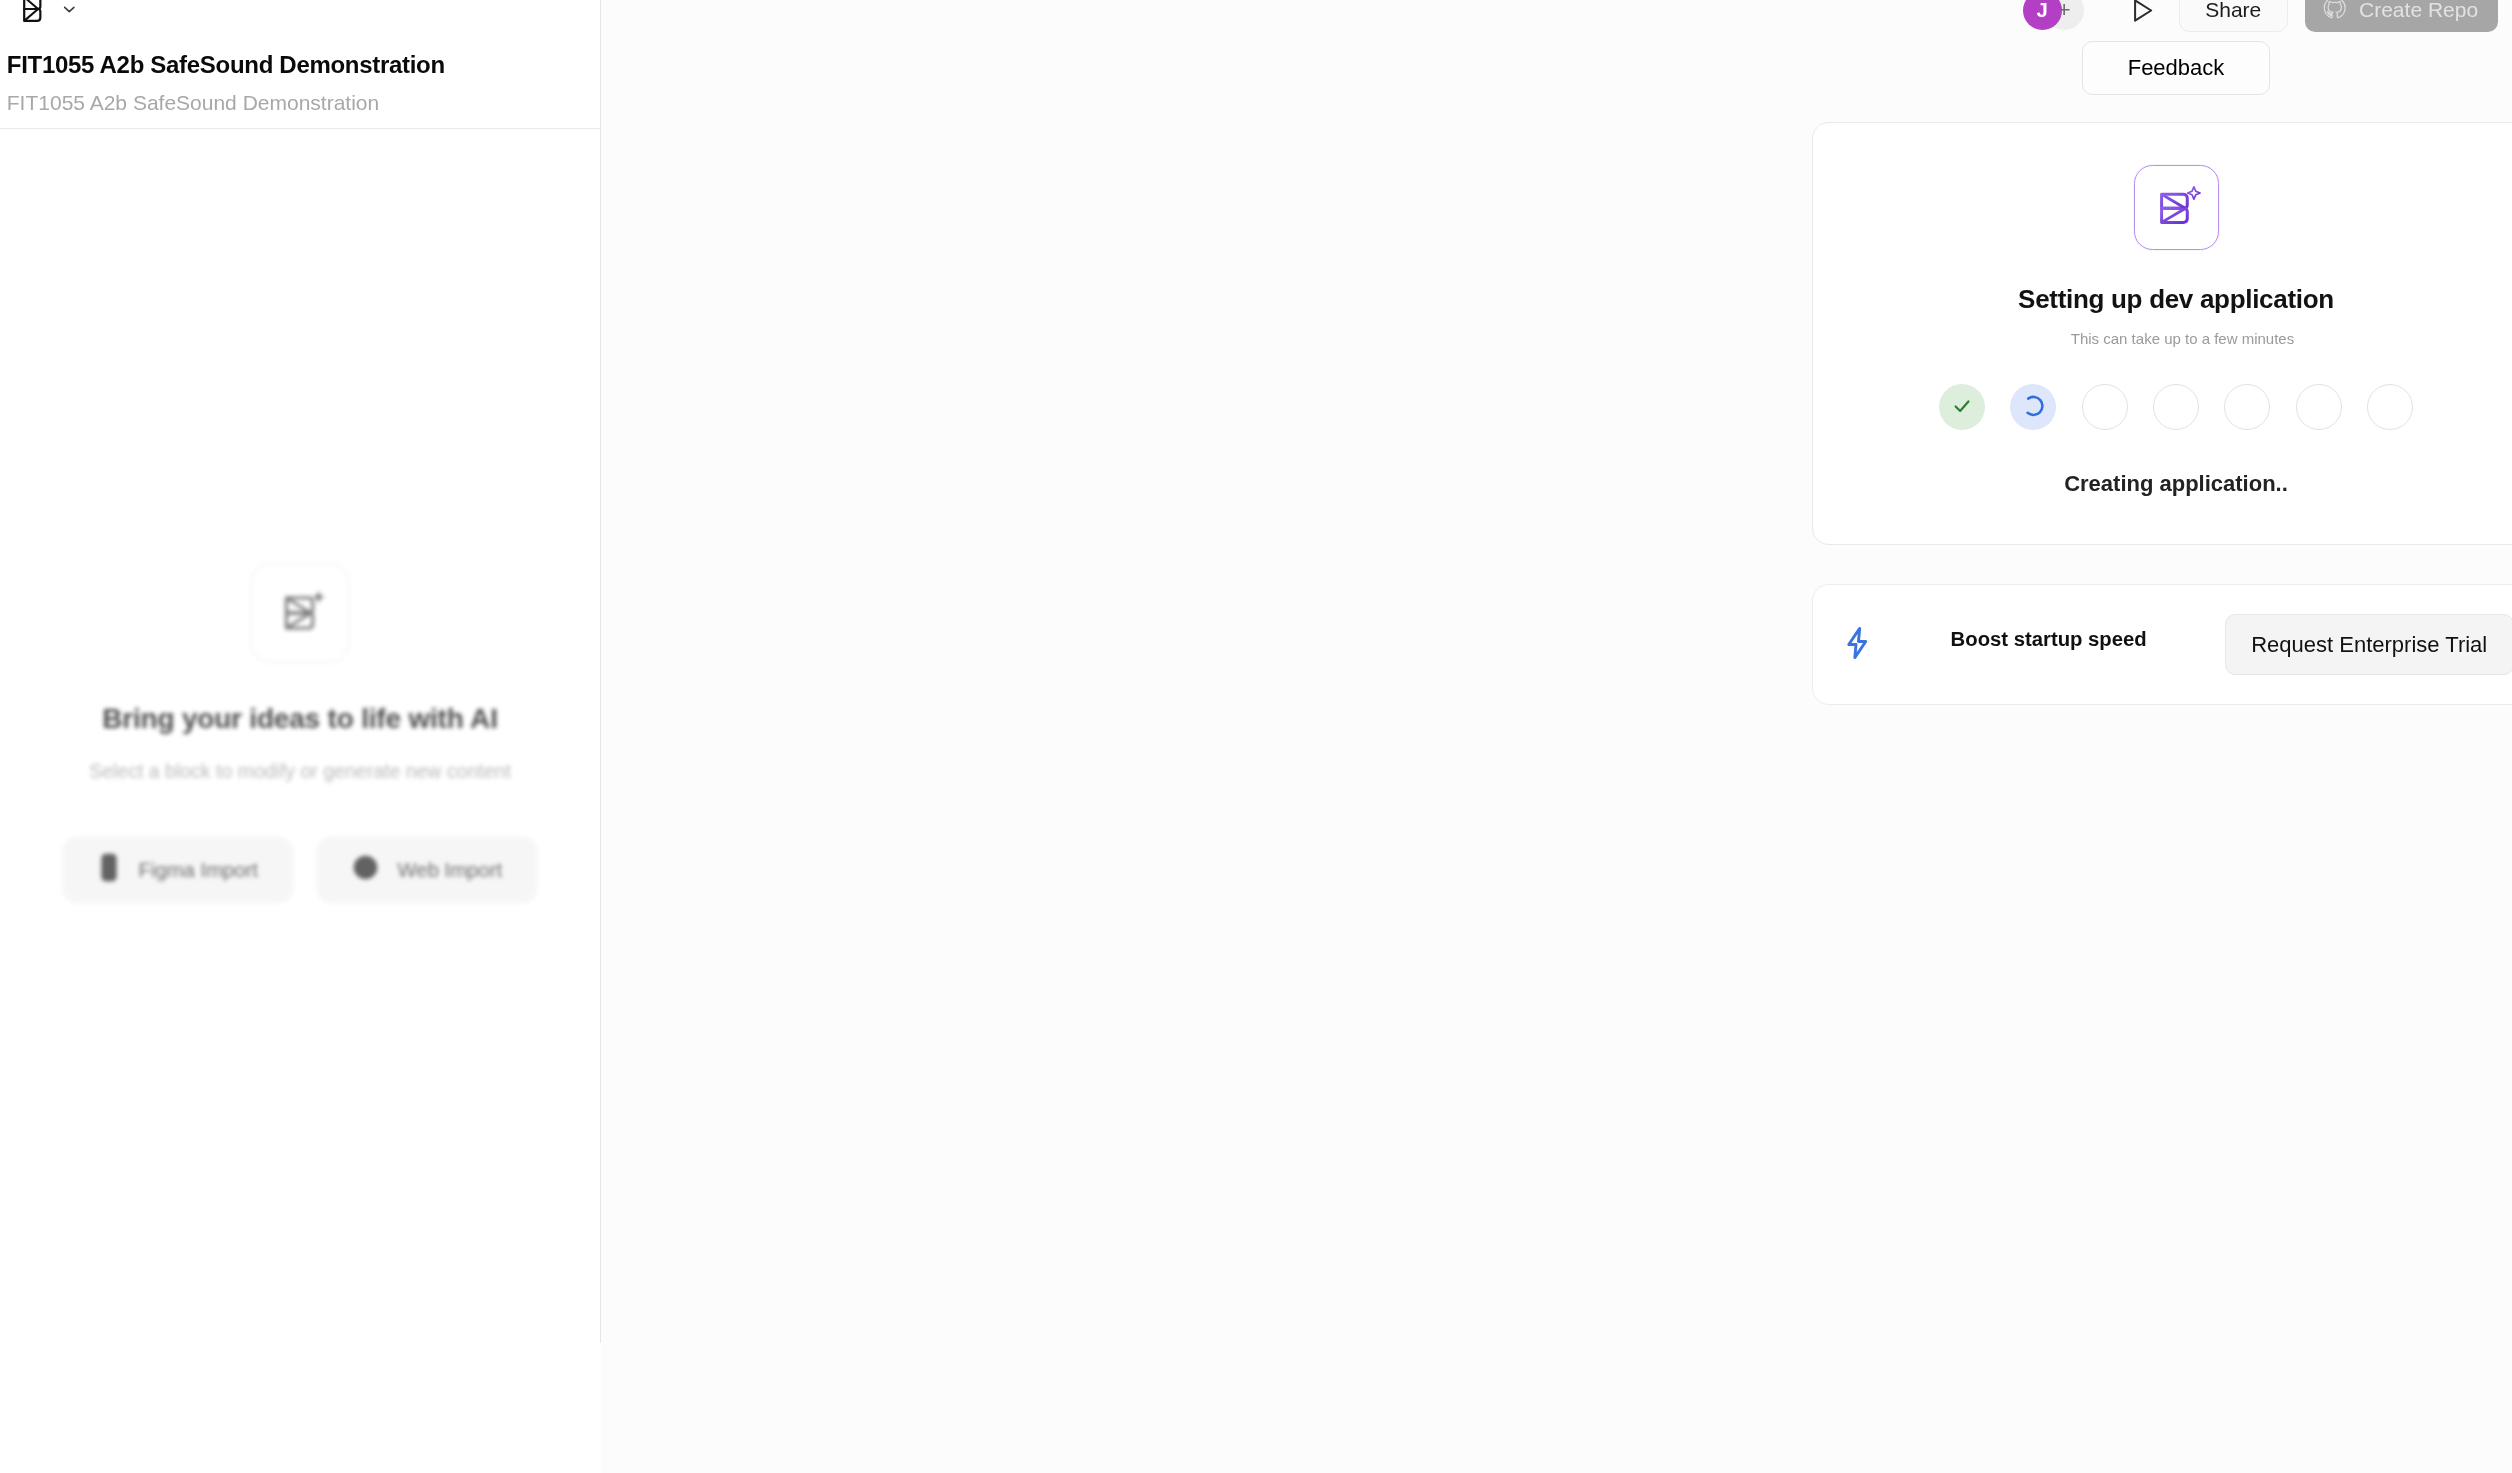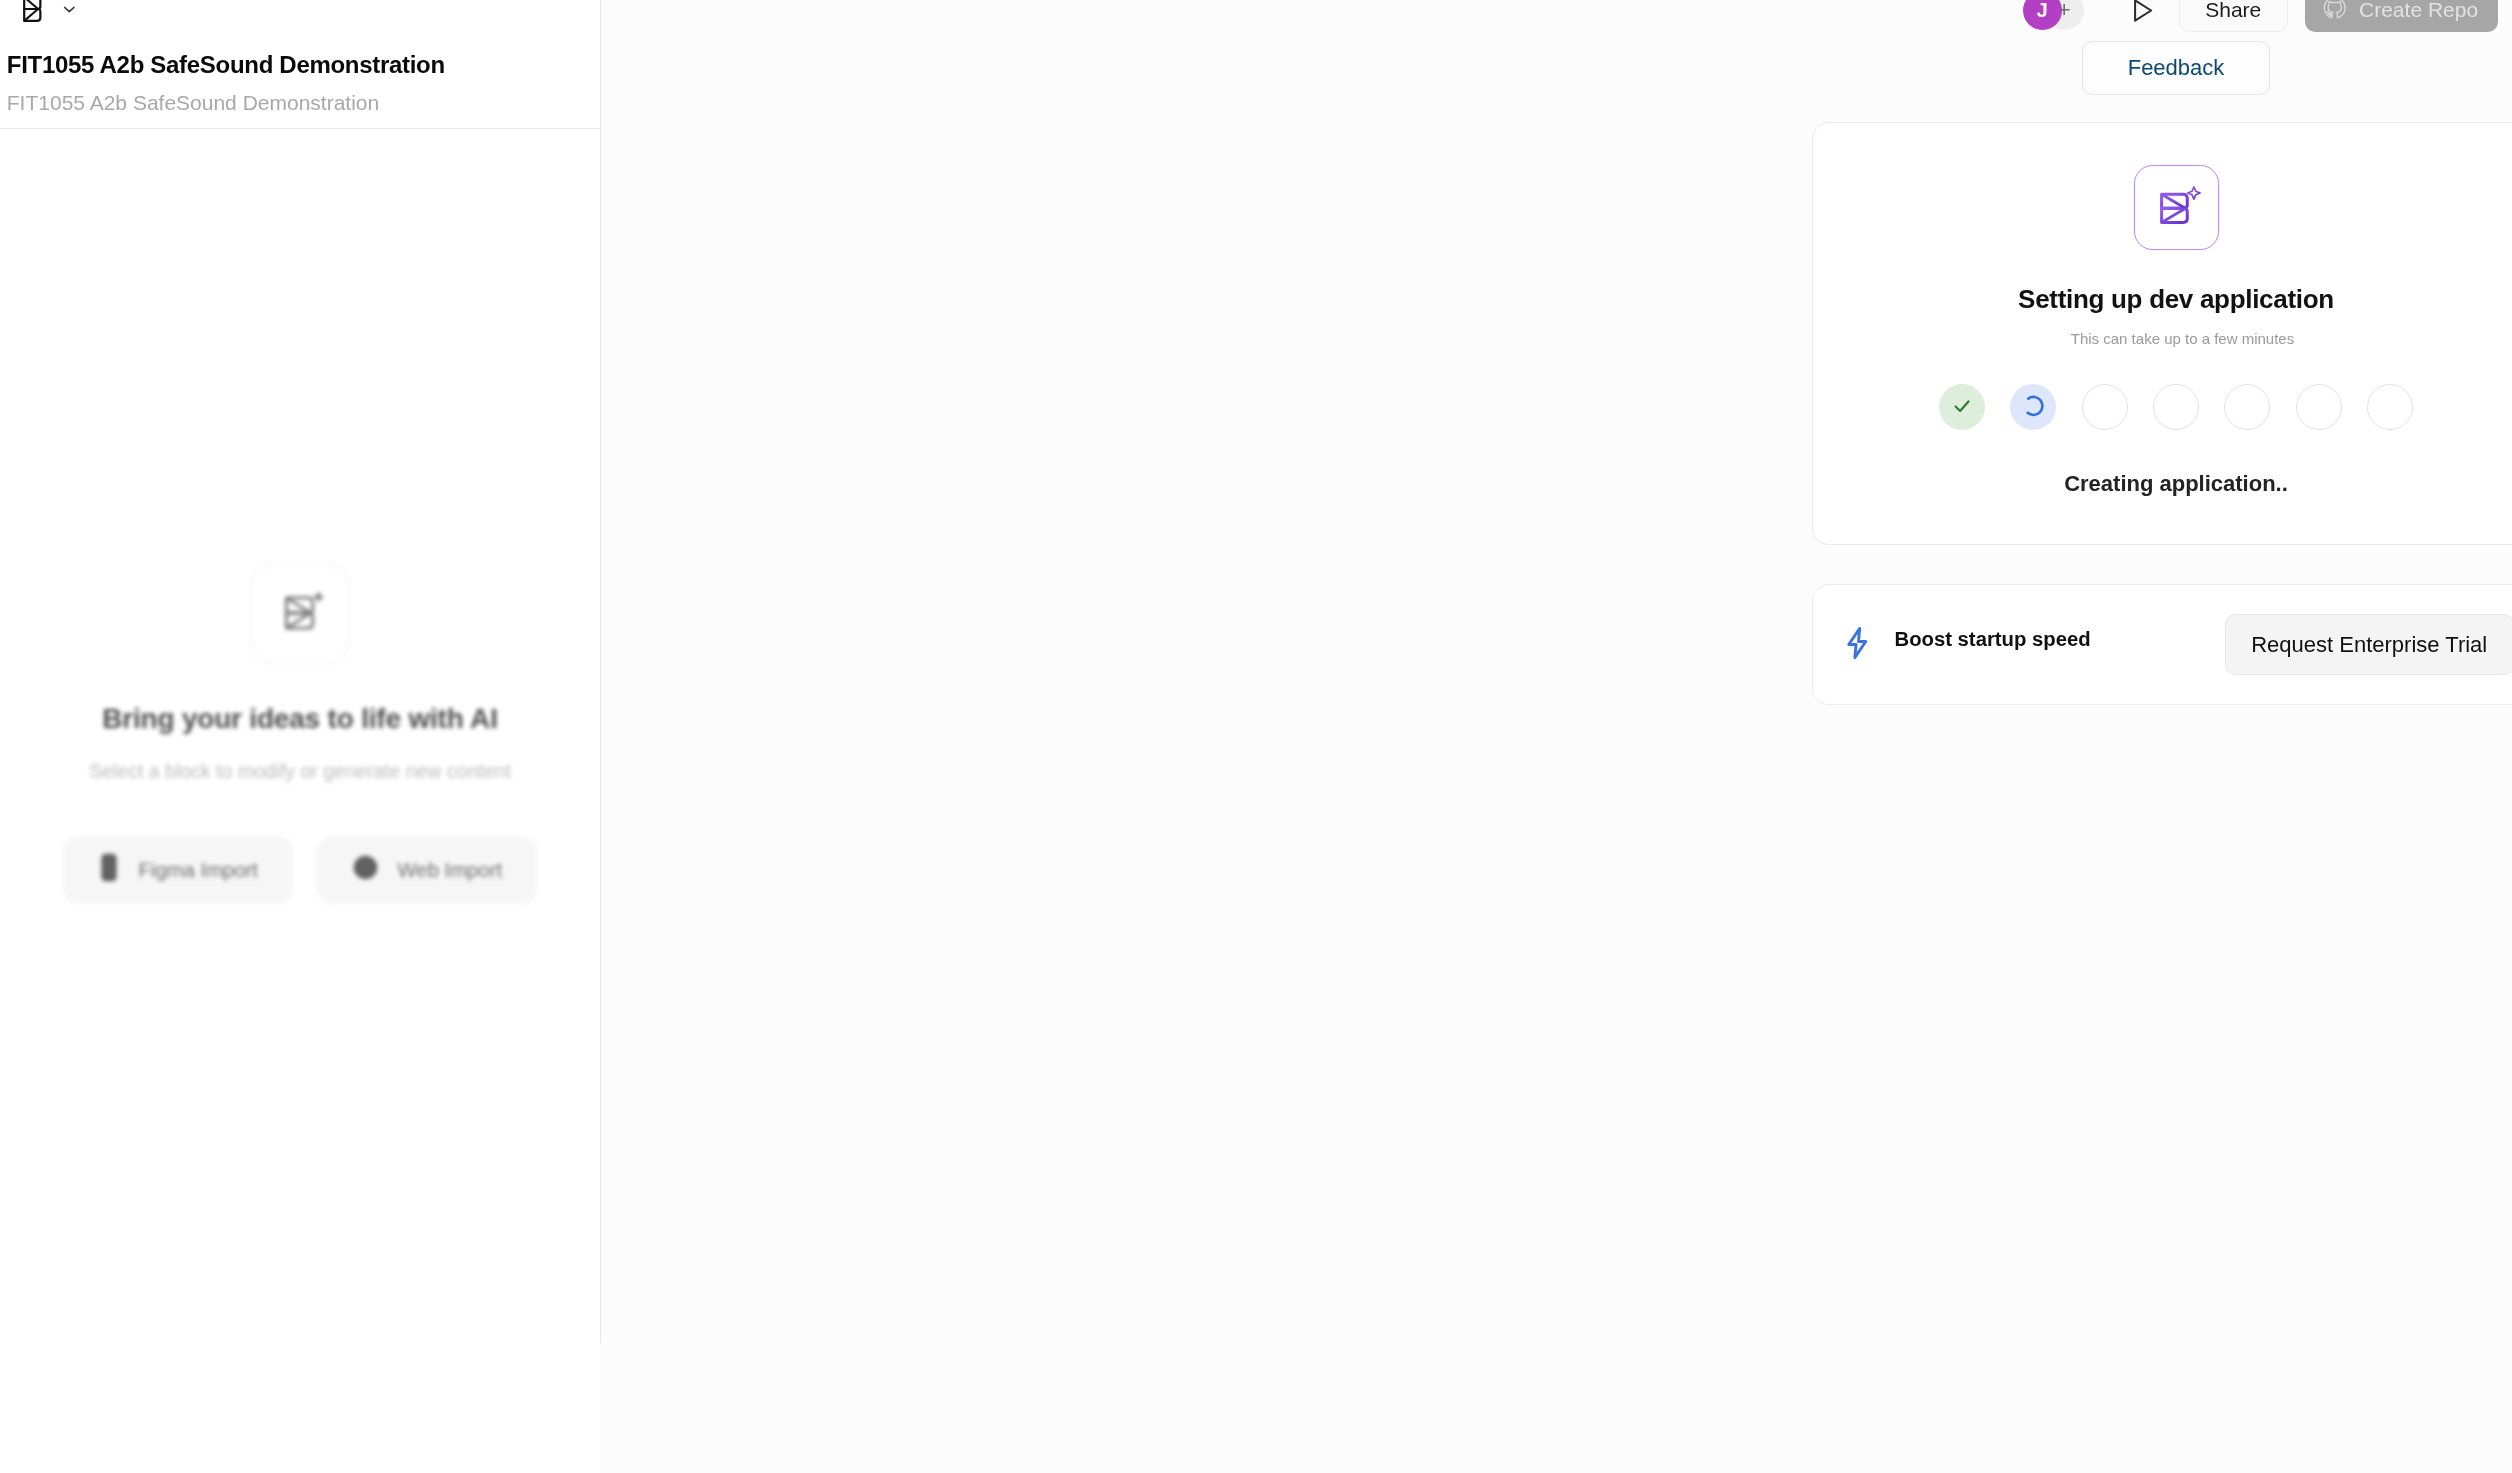--- a/index.html
+++ b/index.html
@@ -204,21 +204,21 @@
     justify-content: center;
     padding-top: 41px;
   }
   #feedback-btn {
     height: 54px;
     padding: 0 45px;
     border-radius: 10.2px;
     border: 0.8px solid #e4e4e4;
     background: #fdfdfd;
     font-size: 22px;
-    color: #0c4a6e;
+    color: #000000;
     display: flex; align-items: center; justify-content: center;
   }
 
   #status-card {
     margin-top: 27px;
     width: 728px;
     border: 0.8px solid #e9e9e9;
     border-radius: 17px;
     background: #ffffff;
     padding: 42px 0 47px 0;
@@ -272,21 +272,21 @@
     margin-top: 39px;
     width: 728px;
     border: 0.8px solid #ececec;
     border-radius: 17px;
     background: #ffffff;
     padding: 29px 25.4px 29px 29px;
     display: flex;
     align-items: center;
     gap: 22px;
   }
-  #boost-text { flex: 1 1 auto; }
+  #boost-text { flex: 1 1 auto; text-align: center; }
   #boost-title {
     font-size: 20.3px;
     font-weight: 700;
     color: #101010;
     margin-bottom: 10.2px;
   }
   #boost-desc {
     font-size: 20.3px;
     color: #4a4a4a;
     line-height: 1.46;

